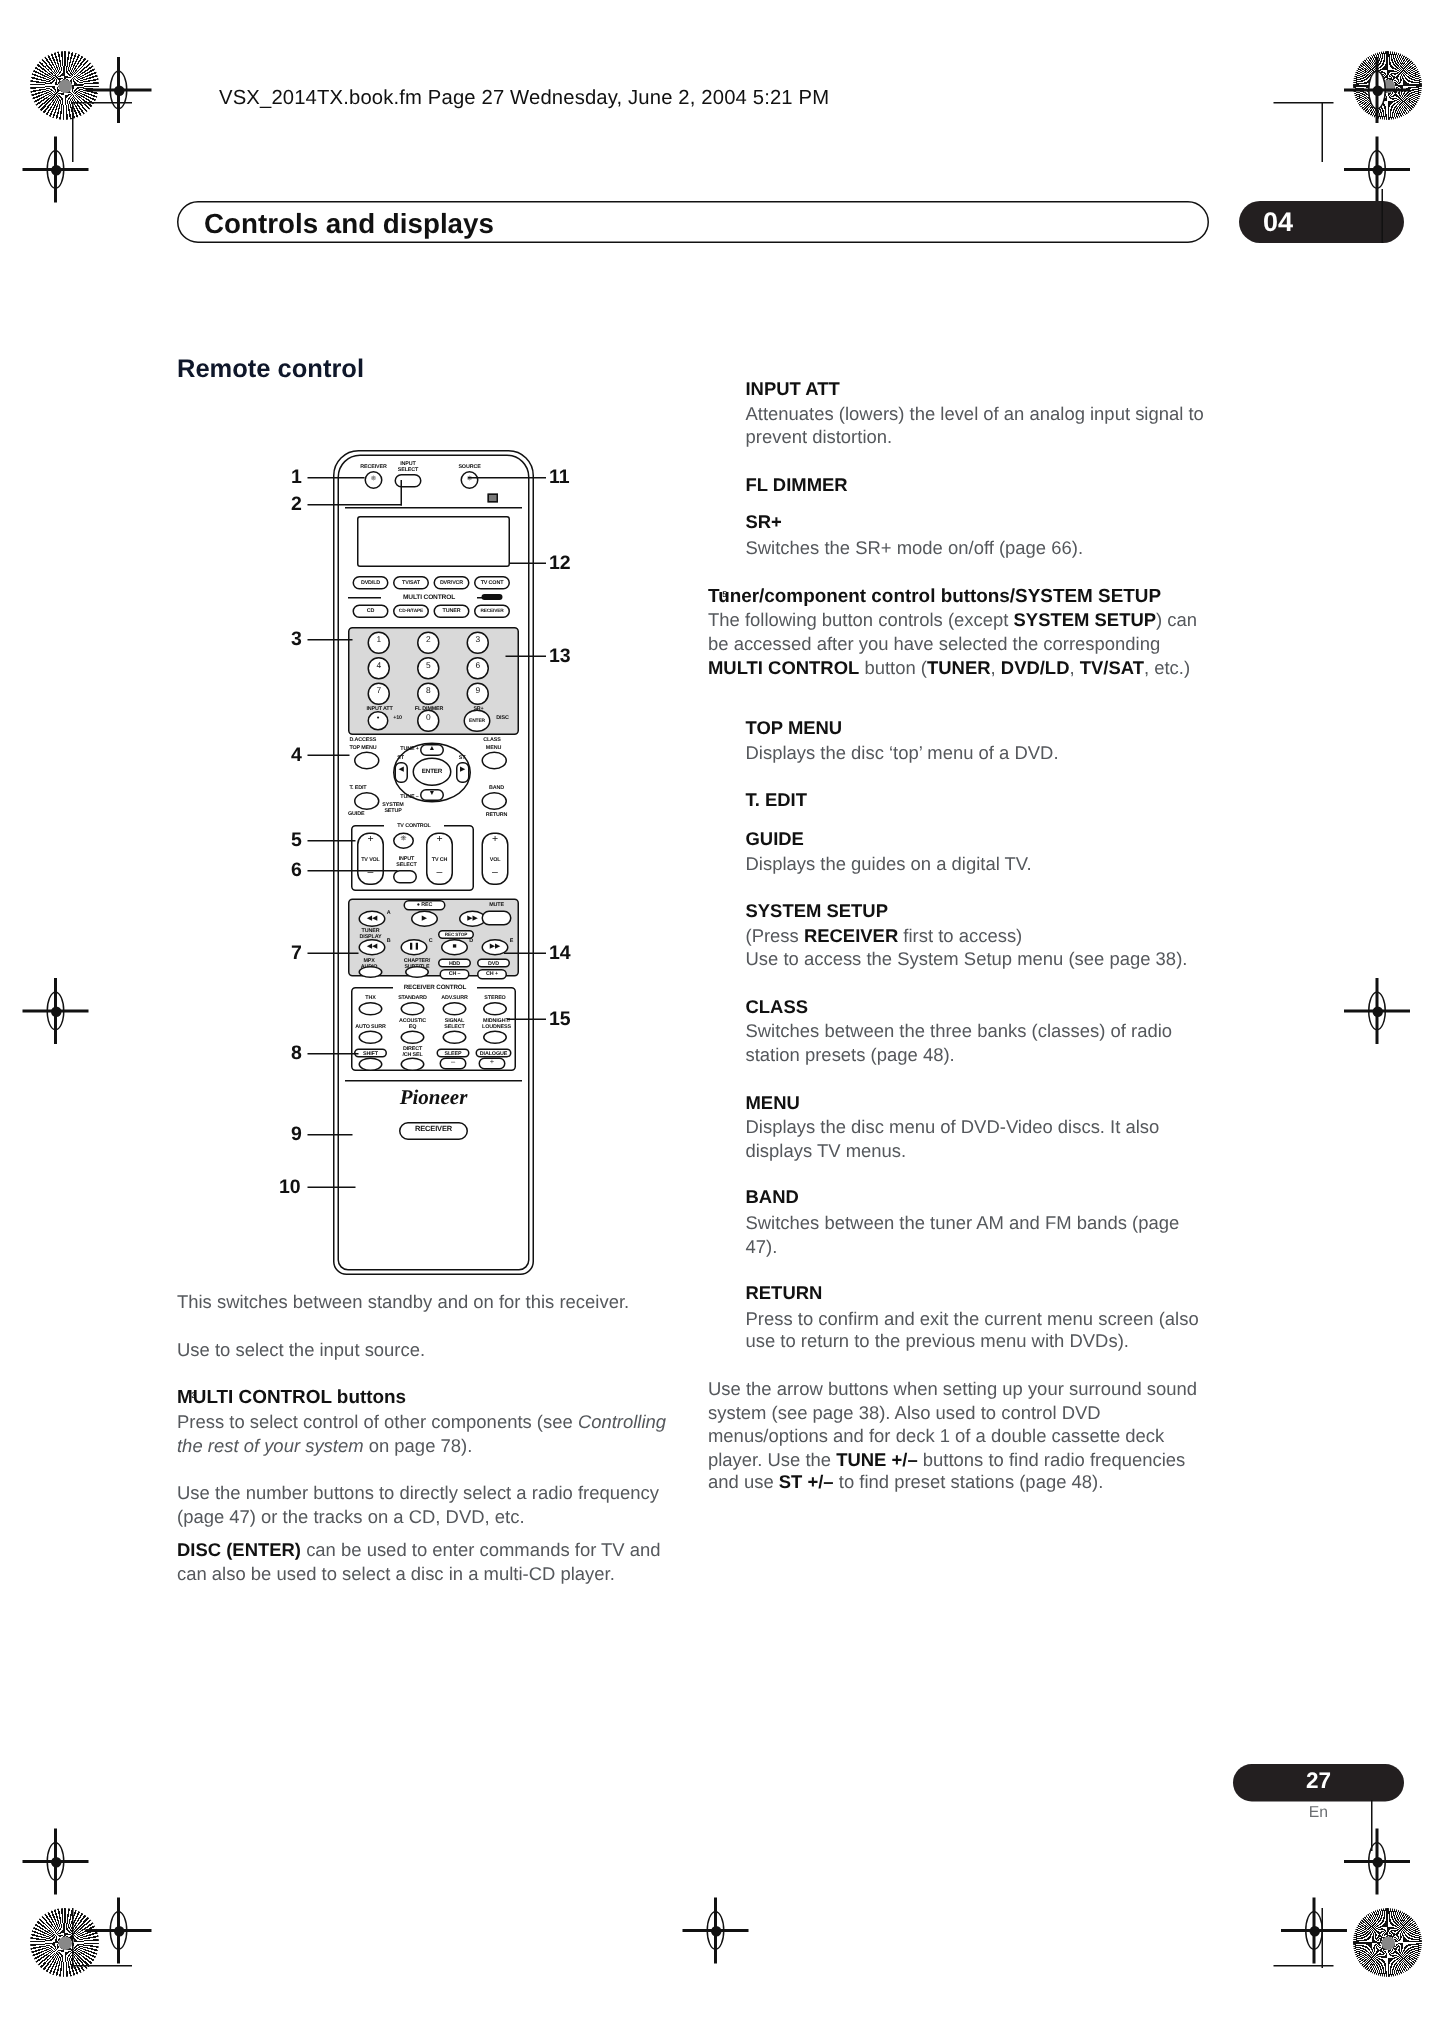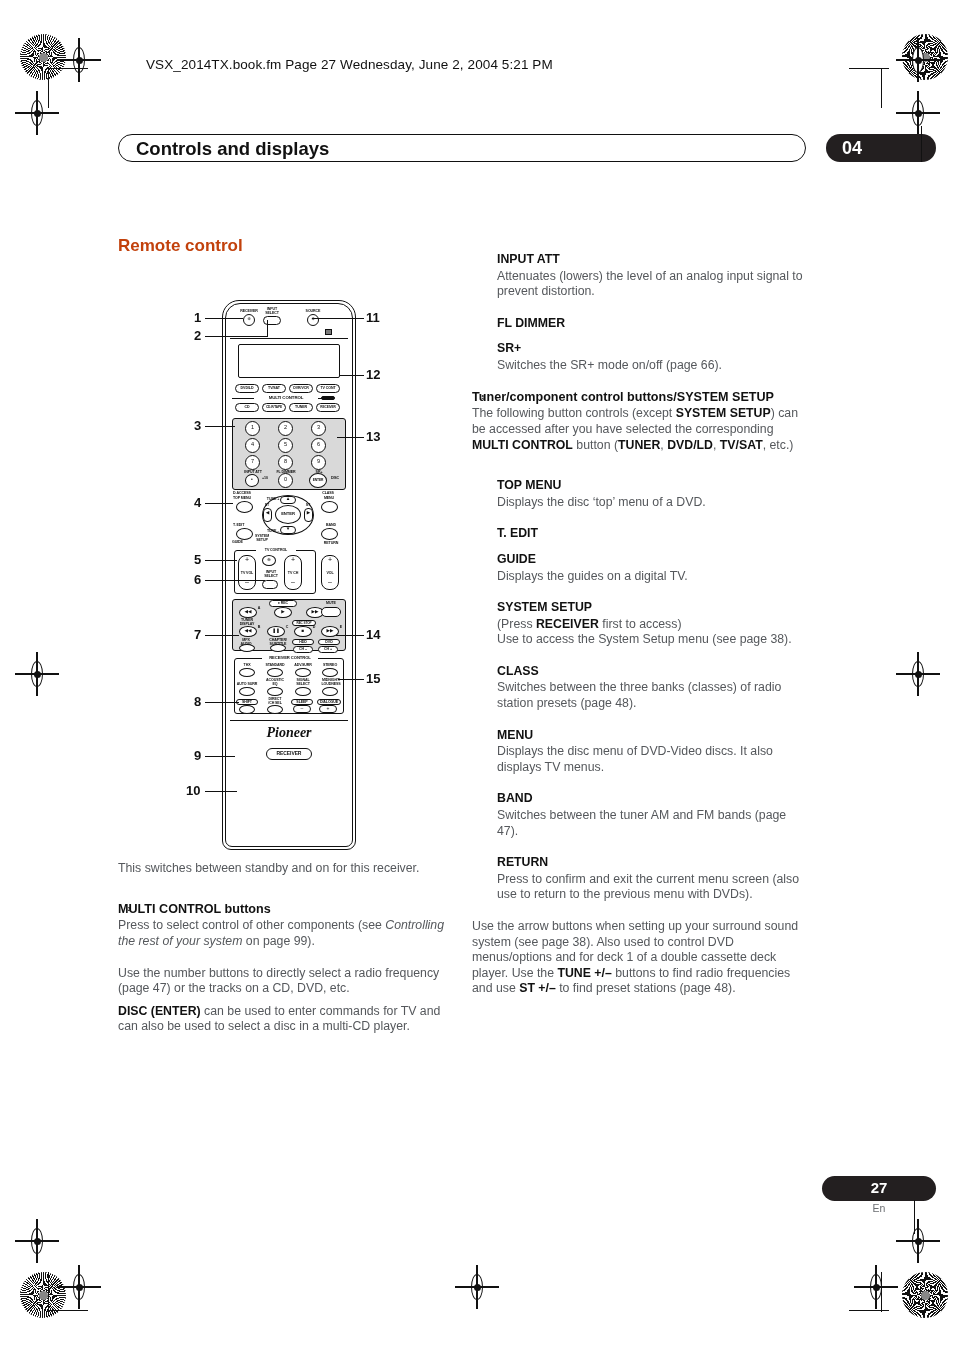--- a/index.html
+++ b/index.html
@@ -33,21 +33,21 @@
   .chapnum{position:absolute;left:826px;top:134px;width:110px;height:28px;
       background:#231f20;border-radius:14px;}
   .chapnum span{position:absolute;left:16px;top:4px;color:#fff;font-size:18px;font-weight:bold;}
   .chapnum .tick{position:absolute;right:14px;top:-8px;width:1.4px;height:36px;background:#111;}
 
   
   .col{position:absolute;width:336px;}
   .colL{left:118px;top:236px;}
   .colR{left:472px;top:243px;}
 
-  h2.sec{font-size:17px;font-weight:bold;color:#c2410c;margin:0 0 12px 0;}
+  h2.sec{font-size:17px;font-weight:bold;color:#0f172a;margin:0 0 12px 0;}
   p{margin:0 0 7px 0;font-size:12.3px;line-height:15.6px;color:#55585c;}
   p.tight{margin-bottom:0;}
   .gap{height:9px;}
   .itemhead{font-size:12.6px;font-weight:bold;color:#111;line-height:15.8px;margin:0 0 1px 0;}
   .itemhead .num{display:inline-block;width:22px;}
   .sub{margin-left:25px;}
   .subhead{font-size:12.3px;font-weight:bold;color:#111;margin:0 0 1px 0;line-height:15.6px;}
   b{color:#111;}
   i{font-style:italic;}
   .arrows{font-size:13px;letter-spacing:1px;}
@@ -432,26 +432,27 @@
 <div class="lead" style="left:337px;top:437px;width:27px;"></div>
 <div class="callout" style="left:366px;top:627px;">14</div>
 <div class="lead" style="left:336px;top:635px;width:28px;"></div>
 <div class="callout" style="left:366px;top:671px;">15</div>
 <div class="lead" style="left:338px;top:679px;width:26px;"></div>
 
 <div class="col" style="left:118px;top:861px;">
   <p>This switches between standby and on for this receiver.</p>
   <div class="gap"></div>
 
+  <p>Use to select the input source.</p>
   <div class="gap"></div>
 
   <p class="itemhead">
     <span class="num">3</span><span>MULTI CONTROL buttons</span>
   </p>
-  <p><span>Press to select control of other components (see </span><i>Controlling the rest of your system</i><span> on page 99).</span></p>
+  <p><span>Press to select control of other components (see </span><i>Controlling the rest of your system</i><span> on page 78).</span></p>
   <div class="gap"></div>
 
   <p>Use the number buttons to directly select a radio frequency (page 47) or the tracks on a CD, DVD, etc.</p>
   <p><b>DISC (ENTER)</b> can be used to enter commands for TV and can also be used to select a disc in a multi-CD player.</p>
 </div>
 
 <div class="col colR">
   <div class="gap"></div>
 
   <div class="sub">

